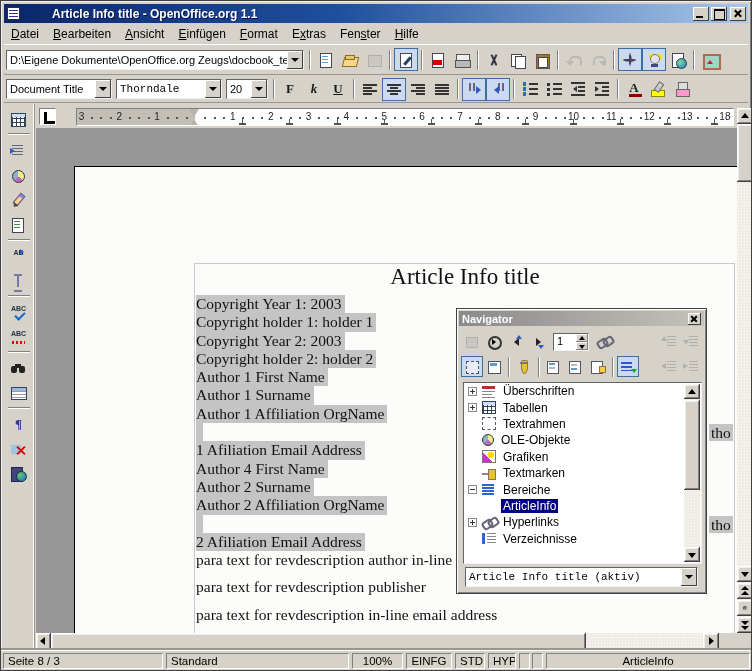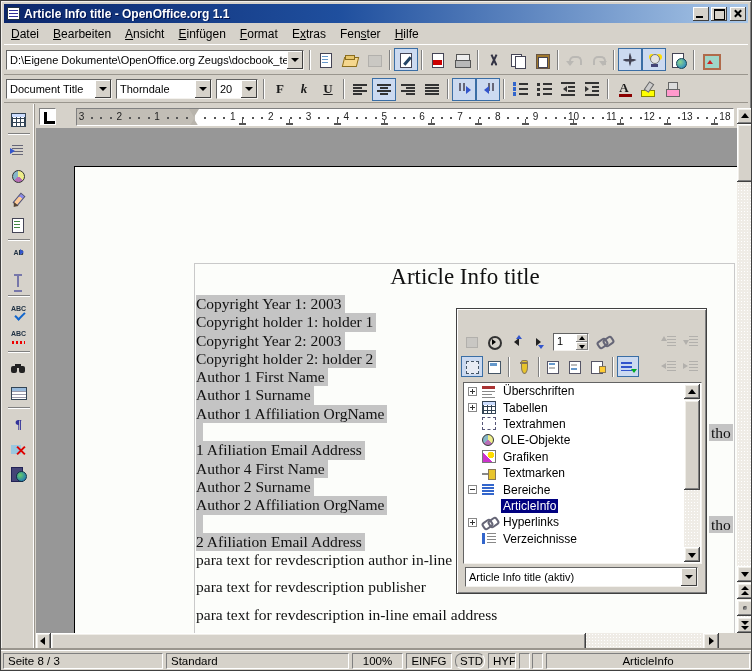--- a/index.html
+++ b/index.html
@@ -7,21 +7,21 @@
   .window{position:relative;width:752px;height:671px;background:#d6d2ca;border:1px solid #404040;
     box-shadow:inset 1px 1px 0 #f2f0ec, inset -1px -1px 0 #808080;overflow:hidden;
     font-size:12px;color:#000;}
   
   .titlebar{position:absolute;left:3px;top:3px;right:3px;height:19px;
     background:linear-gradient(90deg,#0b266b 0%,#1f4f9e 45%,#a9c7e8 100%);
     display:flex;align-items:center;color:#fff;font-weight:bold;font-size:12px;padding:0 2px;}
   .appicon{width:13px;height:13px;background:#fff;border:1px solid #234;margin:0 4px 0 1px;position:relative;flex:0 0 auto;}
   .appicon::before{content:"";position:absolute;left:1px;top:2px;right:1px;height:8px;
     background:repeating-linear-gradient(180deg,#339 0 1px,transparent 1px 3px);}
-  .title-text{flex:1;white-space:nowrap;overflow:hidden;text-shadow:1px 1px 0 #00114d;}
+  .title-text{flex:1;white-space:nowrap;overflow:hidden;text-shadow:1px 1px 0 #00114d;margin-left:28px;}
   .winbtn{width:16px;height:14px;background:#d6d2ca;box-shadow:inset -1px -1px 0 #404040,inset 1px 1px 0 #fff;
     position:relative;margin-left:2px;flex:0 0 auto;}
   .winbtn.min::before{content:"";position:absolute;left:3px;bottom:3px;width:7px;height:2px;background:#000;}
   .winbtn.max::before{content:"";position:absolute;left:3px;top:2px;width:9px;height:8px;border:1px solid #000;border-top-width:2px;}
   .winbtn.close{margin-left:3px;}
   .winbtn.close::before,.winbtn.close::after{content:"";position:absolute;left:7px;top:2px;width:2px;height:9px;background:#000;}
   .winbtn.close::before{transform:rotate(45deg);}.winbtn.close::after{transform:rotate(-45deg);}
   
   .menubar{position:absolute;left:3px;top:23px;right:3px;height:21px;display:flex;align-items:center;
     border-bottom:1px solid #fff;background:#d6d2ca;}
@@ -36,21 +36,21 @@
     border:1px solid transparent;flex:0 0 auto;position:relative;}
   .tbtn.pressed{border:1px solid #3a6ea5;background:#ccdaf0;}
   .tbtn.disabled{opacity:.45;filter:grayscale(1);}
   .combo{height:20px;background:#fff;border:1px solid;border-color:#636363 #f4f2ee #f4f2ee #636363;
     display:flex;align-items:center;margin:0 2px;flex:0 0 auto;}
   .combo .cval{flex:1;padding:0 3px;font-size:11px;white-space:nowrap;overflow:hidden;}
   .dbtn{width:16px;height:100%;background:#d6d2ca;box-shadow:inset -1px -1px 0 #404040,inset 1px 1px 0 #fff;
     display:flex;align-items:center;justify-content:center;flex:0 0 auto;}
   .dbtn::before{content:"";border:4px solid transparent;border-top:4px solid #000;margin-top:4px;}
   .urlcombo{width:298px;}
-  .stylecombo{width:106px;} .fontcombo{width:96px;} .sizecombo{width:42px;}
+  .stylecombo{width:106px;} .fontcombo{width:106px;font-family:Liberation Mono, monospace;} .sizecombo{width:42px;}
   
   .ic{width:17px;height:16px;position:relative;display:inline-block;flex:0 0 auto;}
   .ic::before,.ic::after{content:"";position:absolute;}
   .pg::before{left:2px;top:1px;width:10px;height:13px;background:#fff;border:1px solid #445;}
   
   .ic-new-document::after{left:4px;top:4px;width:6px;height:7px;
     background:repeating-linear-gradient(180deg,#69c 0 1px,transparent 1px 3px);}
   .ic-open::before{left:1px;top:5px;width:13px;height:8px;background:#f5d78e;border:1px solid #8a6d1e;transform:skewX(-14deg);}
   .ic-open::after{left:3px;top:3px;width:8px;height:3px;background:#e8c66c;border:1px solid #8a6d1e;}
   .ic-save::before{left:2px;top:3px;width:12px;height:10px;background:#c0bcb4;border:1px solid #888;}
@@ -289,21 +289,21 @@
   .ti-hyperlinks::after{content:"";position:absolute;left:6px;top:2px;width:7px;height:5px;border:2px solid #667;border-radius:3px;transform:rotate(-35deg);}
   .ti-references{background:repeating-linear-gradient(180deg,#888 0 1px,transparent 1px 3px) 0 1px/10px 11px no-repeat;}
   .ti-references::after{content:"";position:absolute;right:0;bottom:2px;border:3px solid transparent;border-left:5px solid #35c;}
   .ti-indexes{background:linear-gradient(#36c,#36c) 0 1px/3px 11px no-repeat,
     repeating-linear-gradient(180deg,#888 0 1px,transparent 1px 3px) 5px 1px/9px 11px no-repeat;}
   .tree-sb{position:absolute;right:1px;top:1px;width:16px;bottom:1px;background:#efece6;
     background-image:radial-gradient(#fff 22%,transparent 24%);background-size:3px 3px;}
   .tree-sb .sb-btn{left:0;width:16px;height:15px;}
   .tree-thumb{position:absolute;left:0;top:16px;width:16px;height:90px;background:#d6d2ca;
     box-shadow:inset -1px -1px 0 #404040,inset 1px 1px 0 #fff,inset -2px -2px 0 #808080,inset 2px 2px 0 #f0eee8;}
-  .nav-combo{position:absolute;left:6px;bottom:6px;right:6px;height:20px;}
+  .nav-combo{position:absolute;left:6px;bottom:6px;right:6px;height:20px;font-family:Liberation Mono, monospace;}
   
   .statusbar{position:absolute;left:0;bottom:0;width:752px;height:20px;background:#d6d2ca;
     border-top:1px solid #fff;box-shadow:0 -2px 0 #9a968e;font-size:11.5px;}
   .scell{position:absolute;top:2px;height:16px;line-height:15px;padding:0 4px;
     border:1px solid;border-color:#808080 #fff #fff #808080;white-space:nowrap;overflow:hidden;}
 </style>
 </head>
 <body>
 
 <div class="window">
@@ -625,20 +625,25 @@
   <div class="sb-btn dot-btn" style="left:736px;top:599px;width:16px;height:16px;"></div>
   <div class="sb-btn dbl-dn" style="left:736px;top:616px;width:16px;height:16px;"></div>
 
   <div class="htrack"></div>
   <div class="sb-btn tri-lf" style="left:35px;top:632px;width:15px;height:17px;"></div>
   <div class="hthumb"></div>
   <div class="sb-btn tri-rt" style="left:702px;top:632px;width:16px;height:17px;"></div>
   <div class="corner-fill"></div>
 
   <div class="navwin">
+    <div class="nav-title">
+      <span>Navigator</span>
+      <span class="sp"></span>
+      <span class="nav-close"></span>
+    </div>
     <div class="nav-tools">
       <div class="nav-row" id="navrow1">
           <span class="tbtn disabled">
             <span class="ic ic-nav-toggle"></span>
           </span>
           <span class="tbtn">
             <span class="ic ic-nav-navigation"></span>
           </span>
           <span class="tbtn">
             <span class="ic ic-nav-prev"></span>
@@ -760,20 +765,20 @@
       <span class="cval">Article Info title (aktiv)</span>
       <span class="dbtn"></span>
     </div>
   </div>
 
   <div class="statusbar" id="statusbar">
       <div class="scell" style="left: 2px; width: 160px; text-align: left;">Seite 8 / 3</div>
       <div class="scell" style="left: 165px; width: 183px; text-align: left;">Standard</div>
       <div class="scell" style="left: 351px; width: 51px; text-align: center;">100%</div>
       <div class="scell" style="left: 405px; width: 46px; text-align: center;">EINFG</div>
-      <div class="scell" style="left: 454px; width: 30px; text-align: center; border-radius: 7px;">STD</div>
+      <div class="scell" style="left: 454px; width: 30px; text-align: center;">STD</div>
       <div class="scell" style="left: 487px; width: 28px; text-align: center;">HYP</div>
       <div class="scell" style="left: 518px; width: 11px; text-align: center;"></div>
       <div class="scell" style="left: 531px; width: 11px; text-align: center;"></div>
       <div class="scell" style="left: 545px; width: 204px; text-align: center;">ArticleInfo</div>
     </div>
 
 </div>
 
 </body></html>

